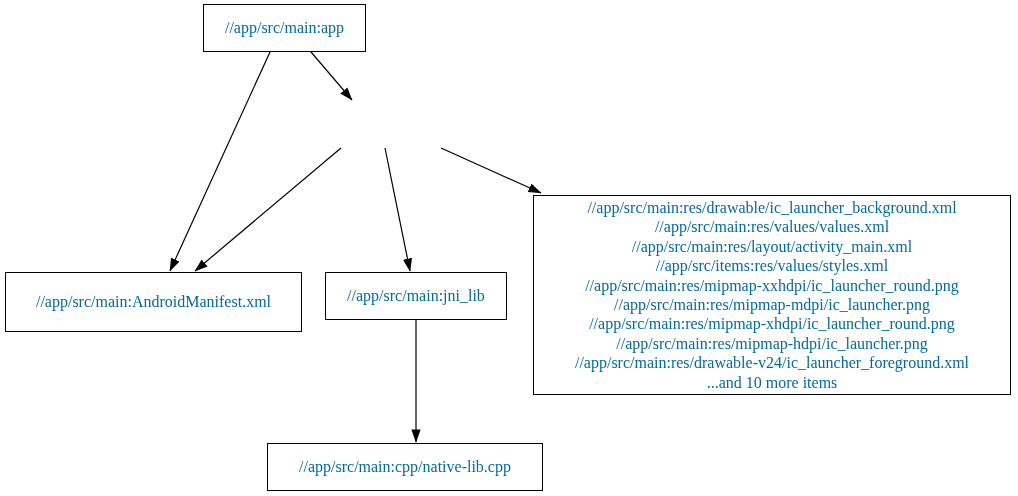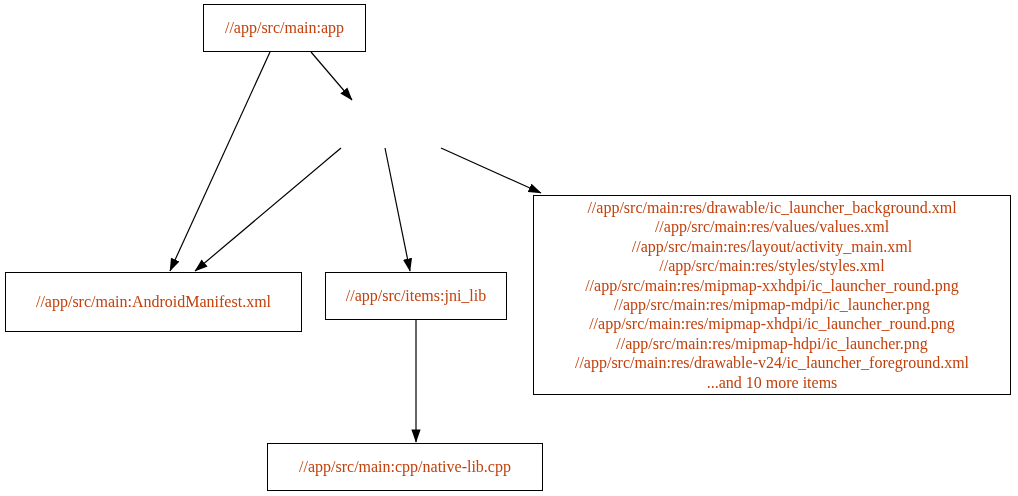--- a/index.html
+++ b/index.html
@@ -6,21 +6,21 @@
     margin: 0;
     padding: 0;
     background: #ffffff;
   }
   .graph {
     position: relative;
     width: 1018px;
     height: 496px;
     background: #ffffff;
     font-family: "Liberation Serif", "DejaVu Serif", serif;
-    color: #c2410c;
+    color: #0369a1;
     overflow: hidden;
   }
   .edges {
     position: absolute;
     left: 0;
     top: 0;
     width: 1018px;
     height: 496px;
   }
   .edges line {
@@ -72,28 +72,28 @@
   <div class="node" style="left:203px; top:4px; width:163px; height:48px;">
     <span>//app/src/main:app</span>
   </div>
 
 
   <div class="node" style="left:5px; top:272px; width:297px; height:60px;">
     <span>//app/src/main:AndroidManifest.xml</span>
   </div>
 
   <div class="node" style="left:325px; top:272px; width:182px; height:48px;">
-    <span>//app/src/items:jni_lib</span>
+    <span>//app/src/main:jni_lib</span>
   </div>
 
   <div class="node multi" style="left:533px; top:195px; width:478px; height:200px;">
     <div class="tline">//app/src/main:res/drawable/ic_launcher_background.xml</div>
     <div class="tline">//app/src/main:res/values/values.xml</div>
     <div class="tline">//app/src/main:res/layout/activity_main.xml</div>
-    <div class="tline">//app/src/main:res/styles/styles.xml</div>
+    <div class="tline">//app/src/items:res/values/styles.xml</div>
     <div class="tline">//app/src/main:res/mipmap-xxhdpi/ic_launcher_round.png</div>
     <div class="tline">//app/src/main:res/mipmap-mdpi/ic_launcher.png</div>
     <div class="tline">//app/src/main:res/mipmap-xhdpi/ic_launcher_round.png</div>
     <div class="tline">//app/src/main:res/mipmap-hdpi/ic_launcher.png</div>
     <div class="tline">//app/src/main:res/drawable-v24/ic_launcher_foreground.xml</div>
     <div class="tline">...and 10 more items</div>
   </div>
 
   <div class="node" style="left:267px; top:443px; width:276px; height:48px;">
     <span>//app/src/main:cpp/native-lib.cpp</span>

